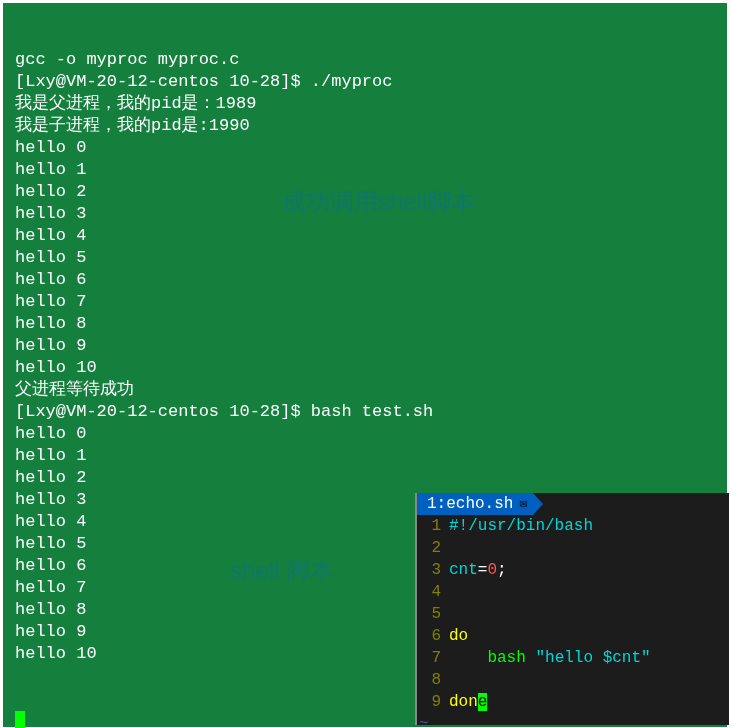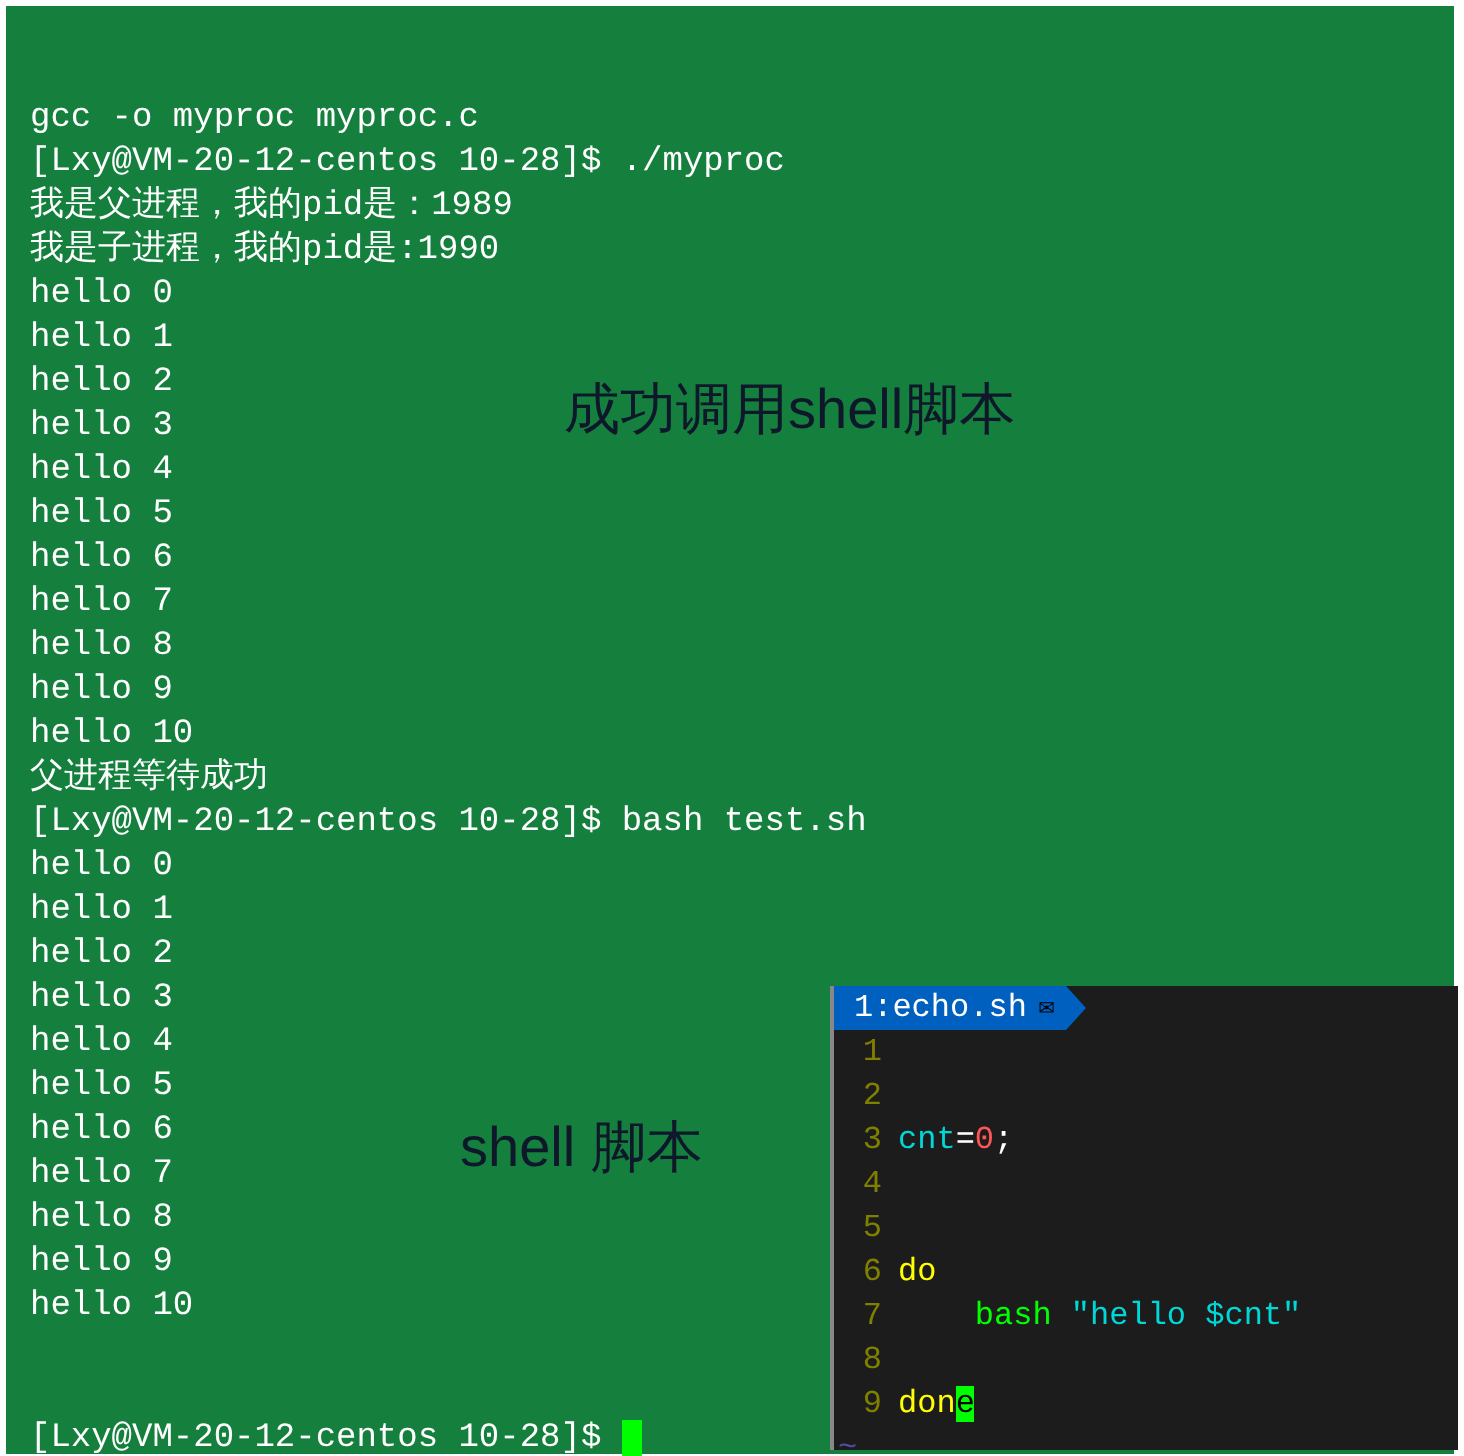--- a/index.html
+++ b/index.html
@@ -27,22 +27,22 @@
   .term-line { height: 22px; padding-left: 12px; }
   .cursor-block {
     display: inline-block;
     width: 10px;
     height: 18px;
     background: #00ff00;
     vertical-align: middle;
   }
   .annotation {
     position: absolute;
-    color: #0f172a;
-    font-size: 28px;
+    color: #0f766e;
+    font-size: 24px;
     font-family: "Microsoft YaHei", sans-serif;
     font-weight: 400;
     white-space: nowrap;
   }
   .editor {
     position: absolute;
     right: 3px;
     bottom: 3px;
     width: 314px;
     height: 232px;
@@ -100,38 +100,39 @@
   .ed-cursor {
     background: #00ff00;
     color: #000;
   }
 </style>
 </head>
 <body>
 
 <div class="terminal">
   <div id="term-lines"><div class="term-line">gcc -o myproc myproc.c</div><div class="term-line">[Lxy@VM-20-12-centos 10-28]$ ./myproc</div><div class="term-line">我是父进程，我的pid是：1989</div><div class="term-line">我是子进程，我的pid是:1990</div><div class="term-line">hello 0</div><div class="term-line">hello 1</div><div class="term-line">hello 2</div><div class="term-line">hello 3</div><div class="term-line">hello 4</div><div class="term-line">hello 5</div><div class="term-line">hello 6</div><div class="term-line">hello 7</div><div class="term-line">hello 8</div><div class="term-line">hello 9</div><div class="term-line">hello 10</div><div class="term-line">父进程等待成功</div><div class="term-line">[Lxy@VM-20-12-centos 10-28]$ bash test.sh</div><div class="term-line">hello 0</div><div class="term-line">hello 1</div><div class="term-line">hello 2</div><div class="term-line">hello 3</div><div class="term-line">hello 4</div><div class="term-line">hello 5</div><div class="term-line">hello 6</div><div class="term-line">hello 7</div><div class="term-line">hello 8</div><div class="term-line">hello 9</div><div class="term-line">hello 10</div></div>
-  <div class="term-line"><span>[Lxy@VM-20-12-centos 10-28]$ </span><span class="cursor-block"></span></div>
+  <div class="term-line"><span class="cursor-block"></span></div>
 </div>
 
 <div class="annotation" style="top:186px; left:282px;">成功调用shell脚本</div>
 <div class="annotation" style="top:555px; left:230px;">shell 脚本</div>
 
 <div class="editor">
   <div class="editor-tab">
     <span class="tab-active">
       <span>1:</span>
         <span> echo.sh </span>
         <span class="tab-mail">✉</span>
     </span>
       <span class="tab-arrow"></span>
   </div>
   <div id="editor-lines">
       <div class="editor-line">
         <div class="gutter">1</div>
+        <div class="code"><span class="c-cyan">#!/usr/bin/bash</span></div>
       </div>
       <div class="editor-line">
         <div class="gutter">2</div>
         <div class="code"></div>
       </div>
       <div class="editor-line">
         <div class="gutter">3</div>
         <div class="code"><span class="c-cyan">cnt</span><span>=</span><span class="c-red">0</span><span>;</span></div>
       </div>
       <div class="editor-line">

